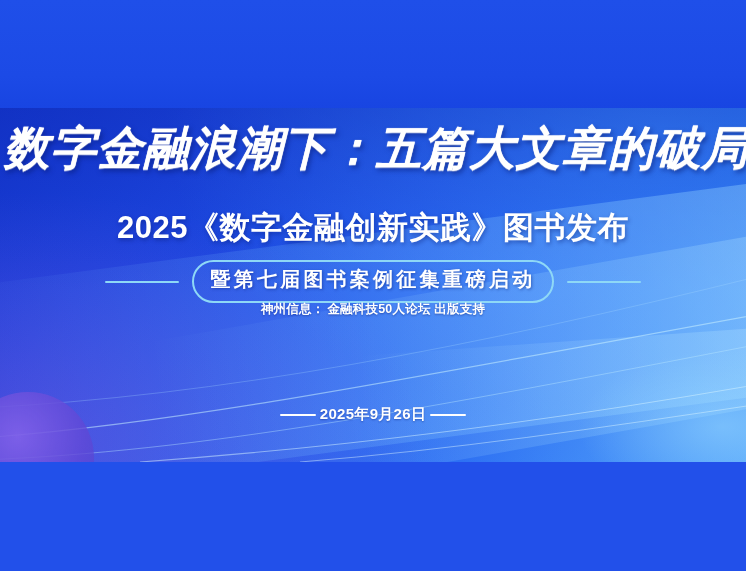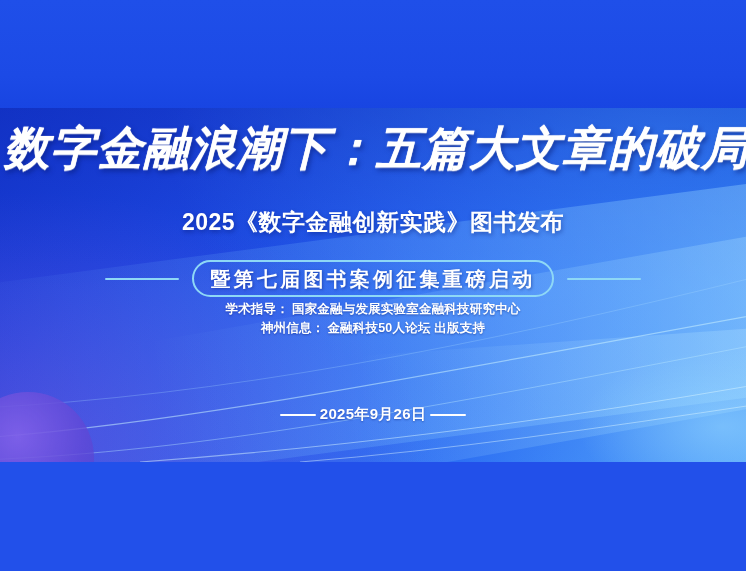--- a/index.html
+++ b/index.html
@@ -137,21 +137,21 @@
     line-height: 1.08;
     transform: scaleX(0.99);
   }
 
   
   .subline {
     position: absolute;
     left: 0; top: 99px;
     width: 746px;
     text-align: center;
-    font-size: 23px;
+    font-size: 31px;
     font-weight: 700;
     color: #ffffff;
     letter-spacing: 0.5px;
     white-space: nowrap;
     text-shadow: 1px 2px 4px rgba(6,24,110,0.45);
   }
 
   
   .pill-row {
     position: absolute;
@@ -164,21 +164,21 @@
   }
   .rule {
     width: 74px;
     height: 2px;
     background: #8ed8f6;
     border-radius: 2px;
   }
   .pill {
     border: 2px solid #8ed8f6;
     border-radius: 22px;
-    padding: 4px 17px 2px 17px;
+    padding: 4px 17px 8px 17px;
     font-size: 20px;
     font-weight: 700;
     color: #ffffff;
     letter-spacing: 3.2px;
     white-space: nowrap;
     text-shadow: 1px 1px 3px rgba(6,24,110,0.45);
   }
 
   
   .orgs {
@@ -258,23 +258,20 @@
       <div class="subline">2025《数字金融创新实践》图书发布</div>
 
       <div class="pill-row">
         <span class="rule"></span>
         <span class="pill">暨第七届图书案例征集重磅启动</span>
         <span class="rule"></span>
       </div>
 
       <div class="orgs">
         <div class="org-line">
-          <span class="org-label">学术指导：</span><span>国家金融与发展实验室金融科技研究中心</span>
-        </div>
-        <div class="org-line">
           <span class="org-label">神州信息：</span><span>金融科技50人论坛  出版支持</span>
         </div>
       </div>
 
       <div class="date-row">
         <span class="date-rule"></span>
         <span class="date-text">2025年9月26日</span>
         <span class="date-rule"></span>
       </div>
 

